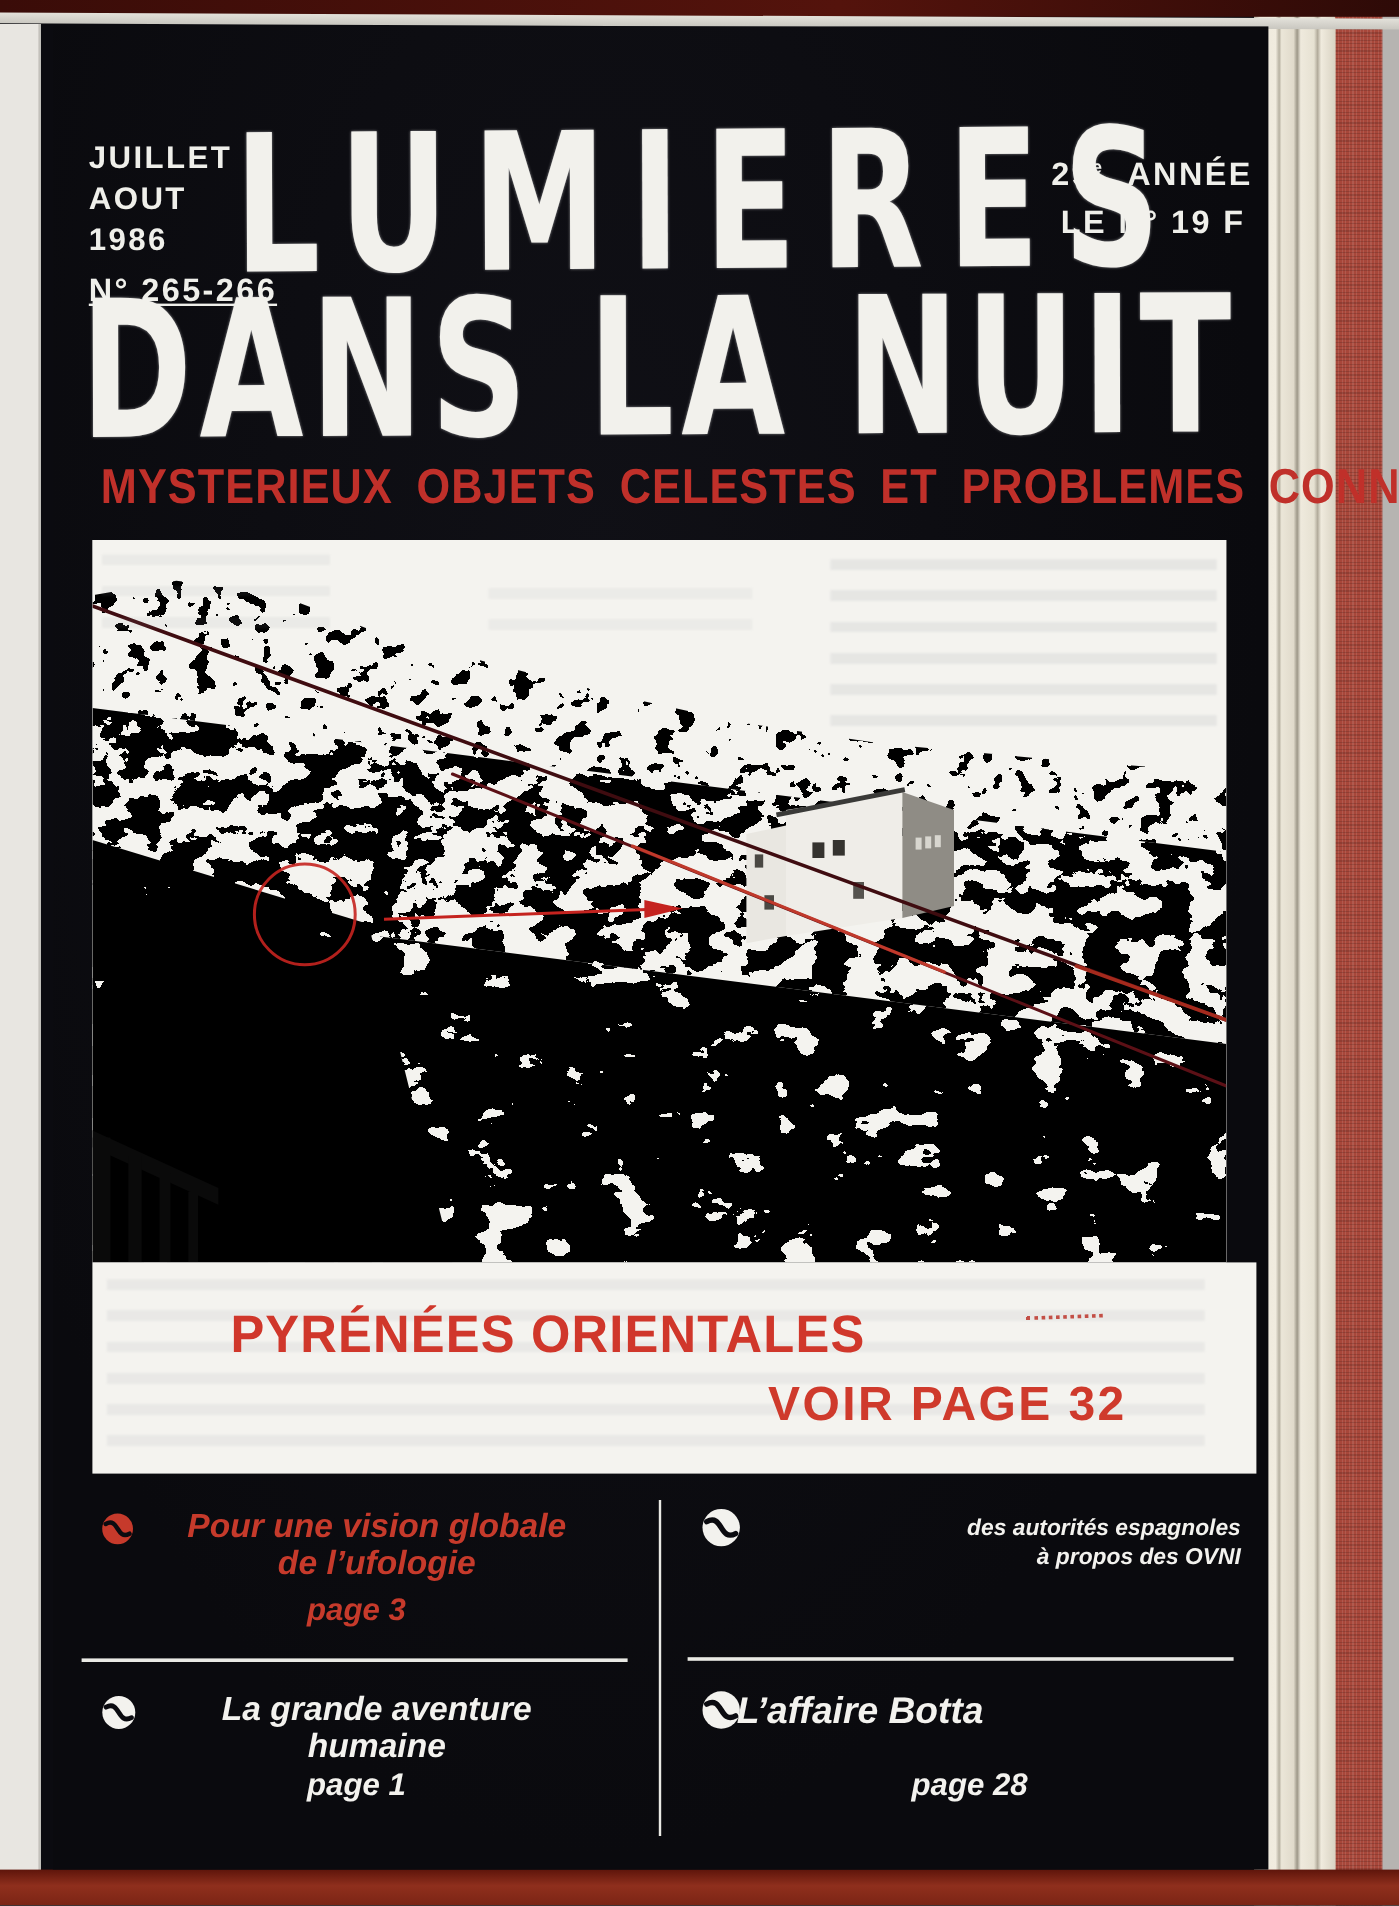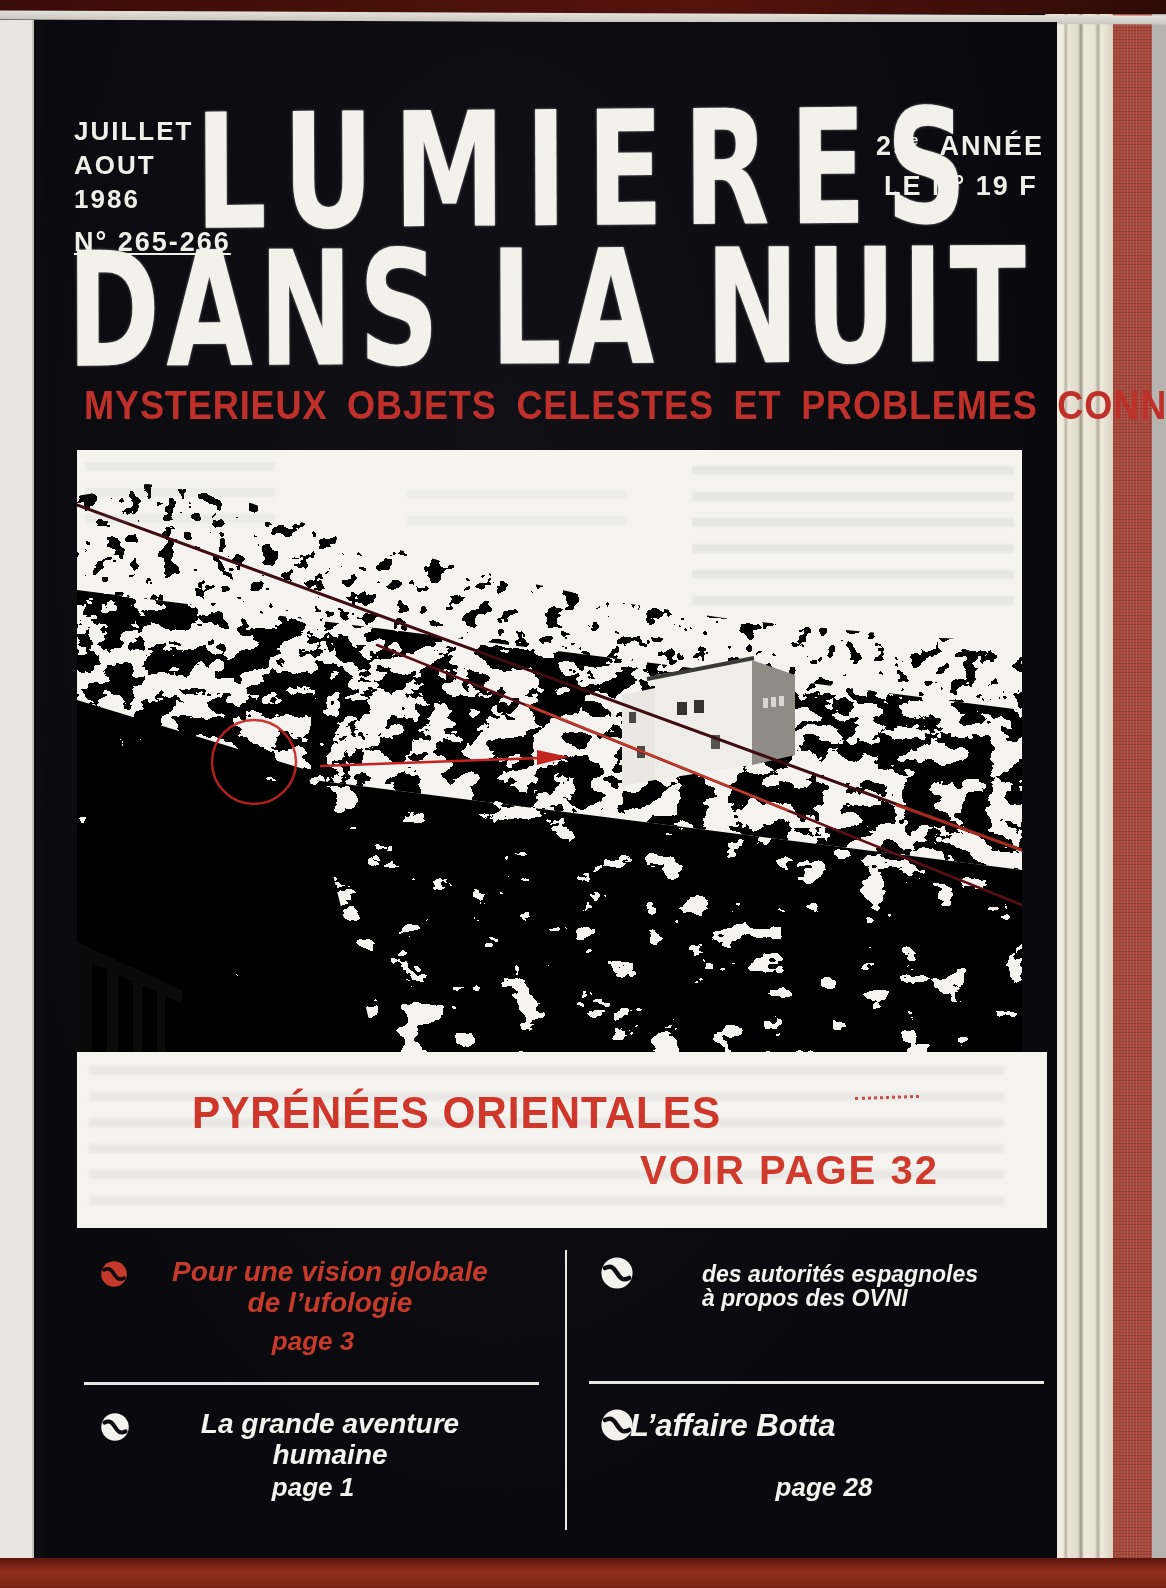--- a/index.html
+++ b/index.html
@@ -45,37 +45,37 @@
   .ghost{position:absolute;opacity:.13;filter:blur(1px);
          background:repeating-linear-gradient(180deg,#8f939c 0 9px,transparent 9px 26px);}
   .feature-headline{position:absolute;left:115px;top:36px;font-size:44px;font-weight:800;color:#d0372b;
     letter-spacing:1px;transform:scaleX(.96);transform-origin:top left;white-space:nowrap;}
   .feature-see{position:absolute;left:563px;top:96px;font-size:40px;font-weight:800;color:#cf3a2c;
     letter-spacing:2px;white-space:nowrap;}
   .squiggle{position:absolute;left:778px;top:44px;width:64px;height:0;border-top:3px dotted rgba(185,40,30,.8);
     transform:rotate(-2deg);}
 
   
-  .toc{left:40px;top:1218px;width:966px;height:312px;}
+  .toc{left:24px;top:1218px;width:966px;height:312px;}
   .v-div{position:absolute;left:481px;top:10px;width:2px;height:280px;background:#e9e9e4;}
   .h-div{position:absolute;height:3px;background:#e9e9e4;}
   .h-div.l{left:0;top:142px;width:455px;}
   .h-div.r{left:505px;top:141px;width:455px;}
   .toc-icon{position:absolute;}
   .toc-title{position:absolute;font-style:italic;font-weight:800;white-space:nowrap;}
   .toc-title .ln{display:block;}
   .red{color:#c63a2b;}
   .white{color:#f3f2ee;}
   .pagelabel{position:absolute;font-style:italic;font-weight:800;font-size:26px;text-align:center;}
   .a1-title{left:36px;top:16px;width:420px;font-size:28px;line-height:31px;text-align:center;}
   .a1-page{left:36px;top:86px;width:386px;}
   .a2-title{left:36px;top:168px;width:420px;font-size:28px;line-height:31px;text-align:center;}
   .a2-page{left:36px;top:232px;width:386px;}
   .a3-title{left:546px;top:22px;width:420px;font-size:27px;line-height:29px;text-align:left;}
-  .a3-title .ln.indent{font-size:23px;line-height:24px;padding-left:72px;}
+  .a3-title .ln.indent{font-size:19px;line-height:24px;padding-left:72px;text-align:right;}
   .a3-page{left:546px;top:84px;width:388px;}
   .a4-title{left:546px;top:168px;width:420px;font-size:31px;}
   .a4-page{left:546px;top:232px;width:388px;}
 </style>
 </head>
 <body>
 
 <div class="page">
 
   <div class="abs cloth-right"></div>

